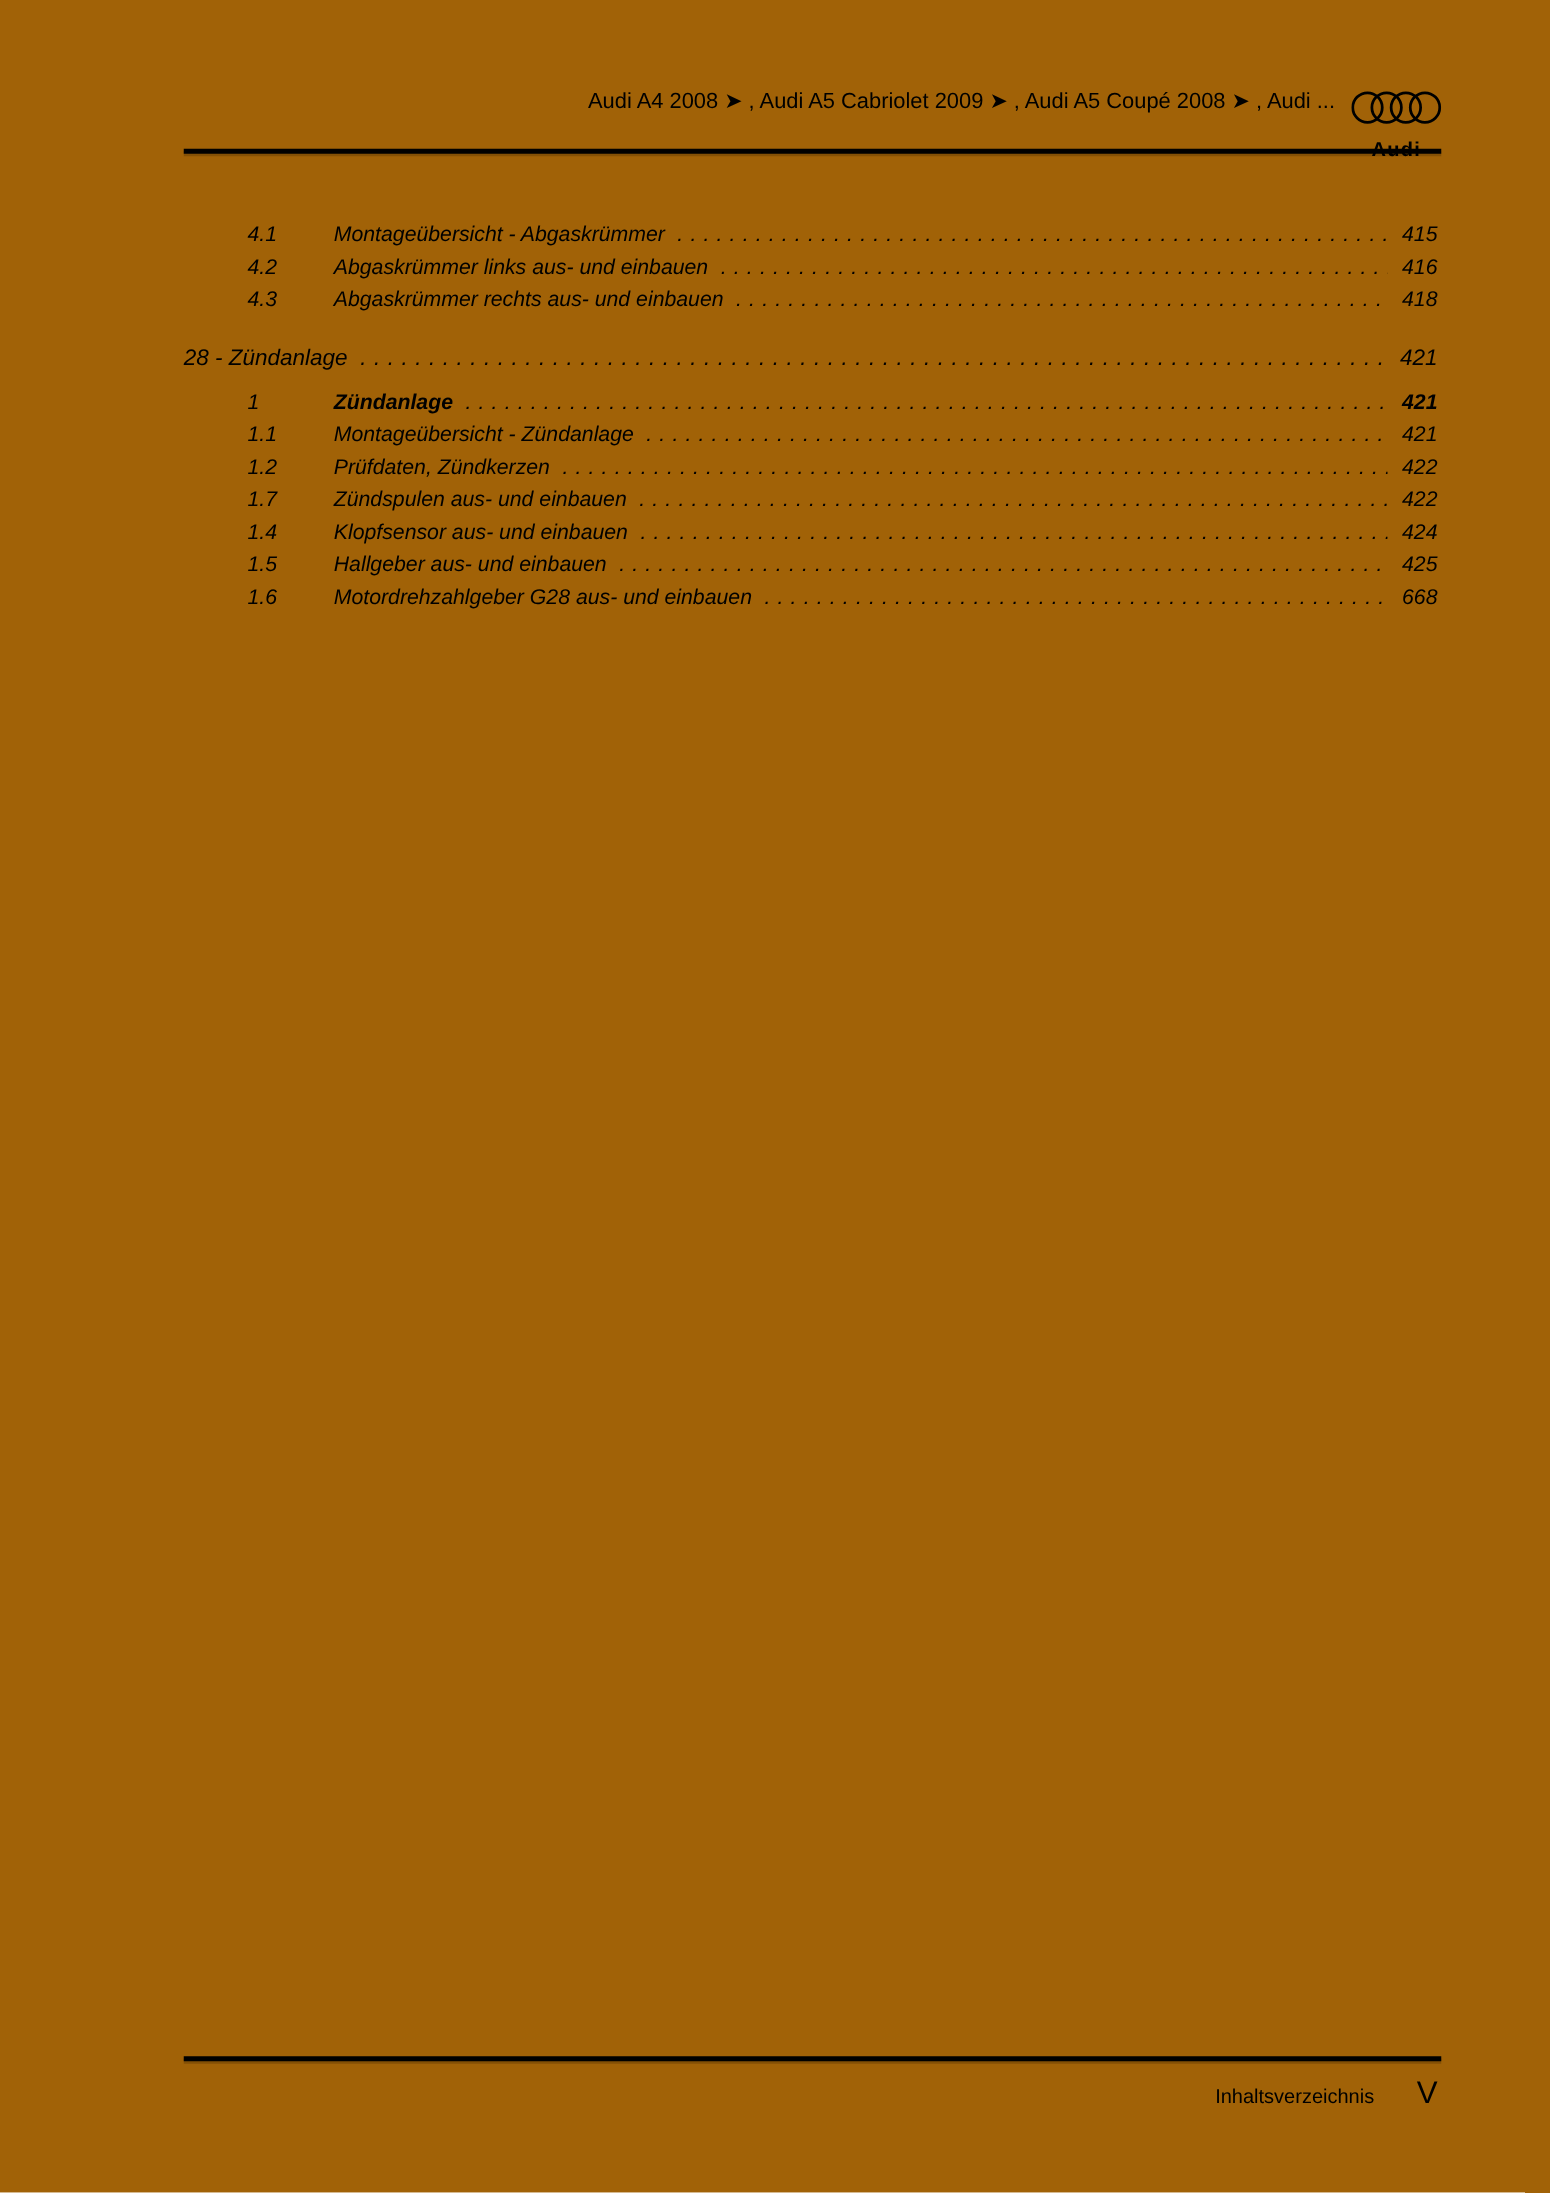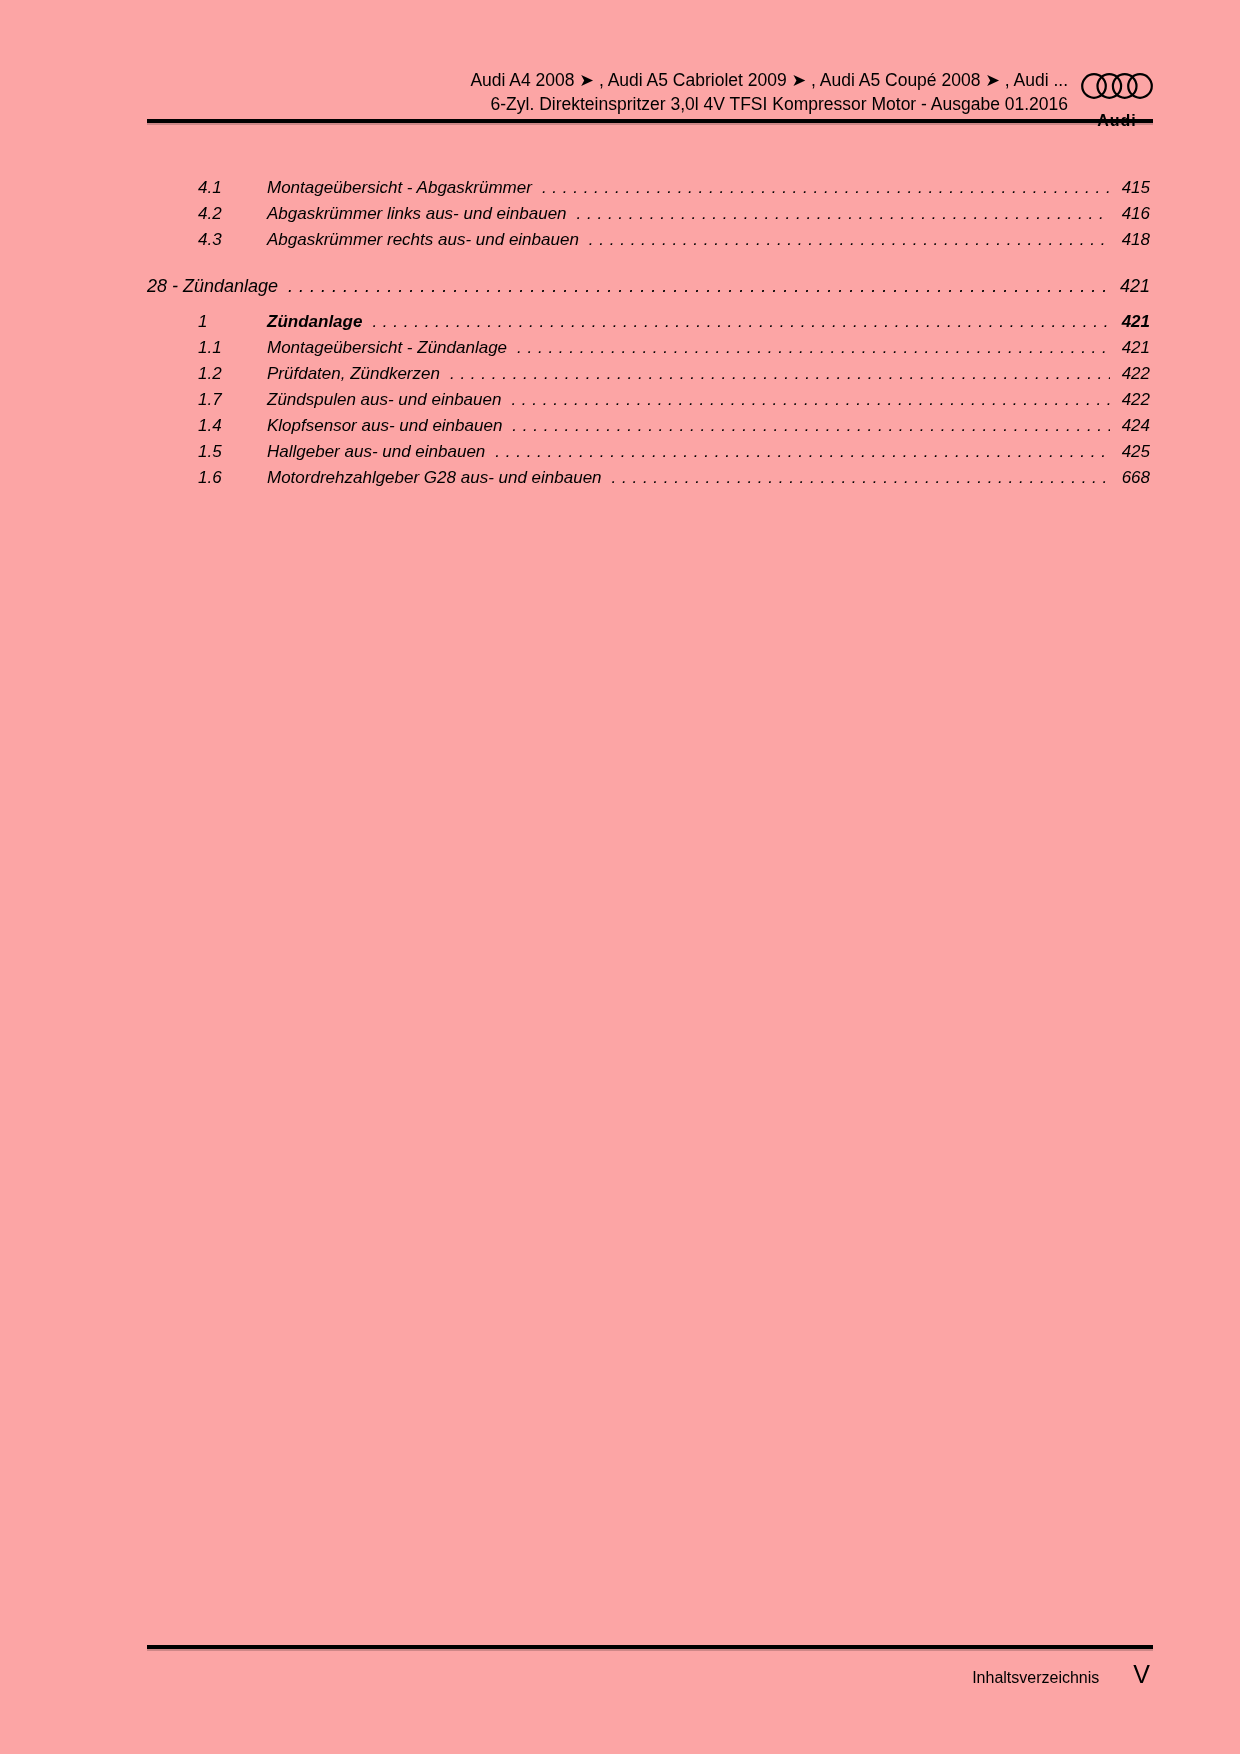--- a/index.html
+++ b/index.html
@@ -4,21 +4,21 @@
 <style>
   html, body {
     margin: 0;
     padding: 0;
     background: #ffffff;
   }
   .page {
     position: relative;
     width: 1240px;
     height: 1754px;
-    background: #fca5a5;
+    background: #a16207;
     color: #000000;
     font-family: "Liberation Sans", "DejaVu Sans", sans-serif;
     overflow: hidden;
   }
 
   
   .header-text {
     position: absolute;
     top: 68px;
     right: 172px;
@@ -114,21 +114,20 @@
   .f-label { font-size: 16px; }
   .f-page  { font-size: 25px; }
 </style>
 </head>
 <body>
 
 <div class="page">
 
   <div class="header-text">
     <div>Audi A4 2008 ➤ , Audi A5 Cabriolet 2009 ➤ , Audi A5 Coupé 2008 ➤ , Audi ...</div>
-    <div>6-Zyl. Direkteinspritzer 3,0l 4V TFSI Kompressor Motor - Ausgabe 01.2016</div>
   </div>
 
   <div class="logo">
     <svg width="72" height="28" viewBox="0 0 72 28" aria-hidden="true">
       <g fill="none" stroke="#000000" stroke-width="2.2">
         <circle cx="13" cy="14" r="11.8"></circle>
         <circle cx="28.3" cy="14" r="11.8"></circle>
         <circle cx="43.7" cy="14" r="11.8"></circle>
         <circle cx="59" cy="14" r="11.8"></circle>
       </g>

